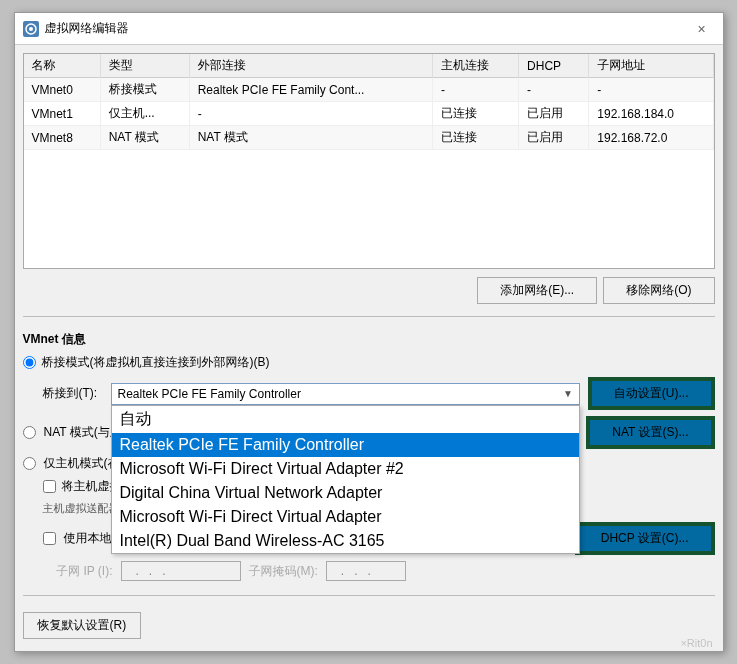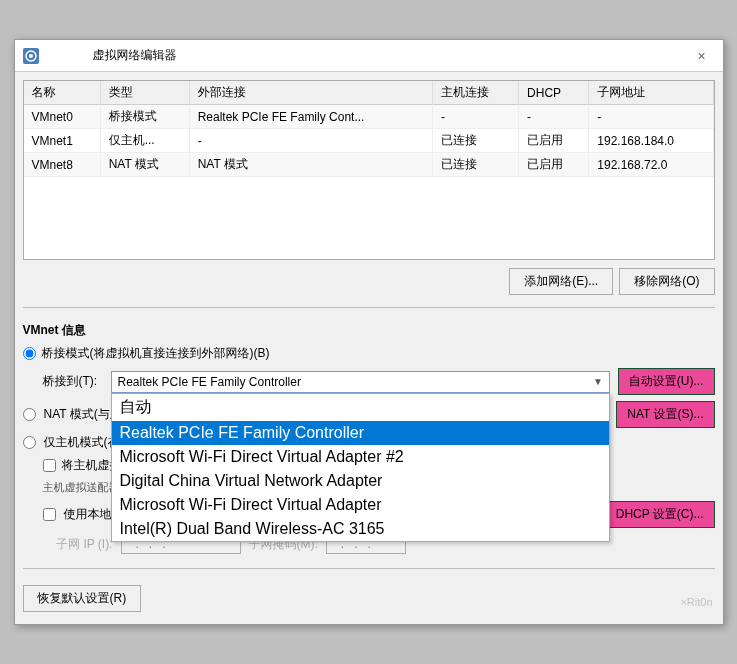--- a/index.html
+++ b/index.html
@@ -22,21 +22,20 @@
       flex-direction: column;
     }
     .titlebar {
       background: #fff;
       border-bottom: 1px solid #ccc;
       height: 32px;
       display: flex;
       align-items: center;
       padding: 0 8px;
       user-select: none;
-      gap: 48px;
     }
     .titlebar-icon {
       width: 16px;
       height: 16px;
       margin-right: 6px;
       background: #4a7fb5;
       border-radius: 2px;
       display: flex;
       align-items: center;
       justify-content: center;
@@ -63,21 +62,21 @@
       padding: 8px;
       display: flex;
       flex-direction: column;
       gap: 6px;
     }
 
     
     .table-container {
       border: 1px solid #aaa;
       background: white;
-      height: 180px;
+      height: 216px;
       overflow: auto;
     }
     table {
       width: 100%;
       border-collapse: collapse;
       font-size: 12px;
     }
     thead tr {
       background: #f0f0f0;
       border-bottom: 1px solid #ccc;
@@ -101,21 +100,21 @@
       margin-top: 48px;
     }
 
     .button-row {
       display: flex;
       justify-content: flex-end;
       gap: 6px;
       padding: 2px 0;
     }
     .btn {
-      padding: 4px 14px;
+      padding: 4px 22px;
       border: 1px solid #aaa;
       background: #f0f0f0;
       cursor: pointer;
       font-size: 12px;
       font-family: inherit;
       min-width: 90px;
     }
 
     .separator {
       border: none;
@@ -175,23 +174,23 @@
       font-size: 16px;
       white-space: nowrap;
     }
     .dropdown-item.selected {
       background: #0078d4;
       color: white;
     }
 
     .auto-btn {
       white-space: nowrap;
-      padding: 4px 10px;
-      border: 1px solid #14532d;
-      background: #ec4899;
+      padding: 4px 22px;
+      border: 4px solid #14532d;
+      background: #0369a1;
       cursor: pointer;
       font-size: 12px;
       font-family: inherit;
     }
 
     .nat-row, .host-row {
       display: flex;
       align-items: center;
       gap: 8px;
     }
@@ -241,21 +240,21 @@
       padding: 4px 14px;
       border: 1px solid #aaa;
       background: #f0f0f0;
       cursor: pointer;
       font-size: 12px;
       font-family: inherit;
     }
 
     .watermark {
       position: absolute;
-      bottom: 16px;
+      bottom: 2px;
       right: 10px;
       color: rgba(0,0,0,0.2);
       font-size: 11px;
     }
 
     .disabled-text { color: #aaa; text-align: right; }
   </style>
 </head>
 <body>
 

